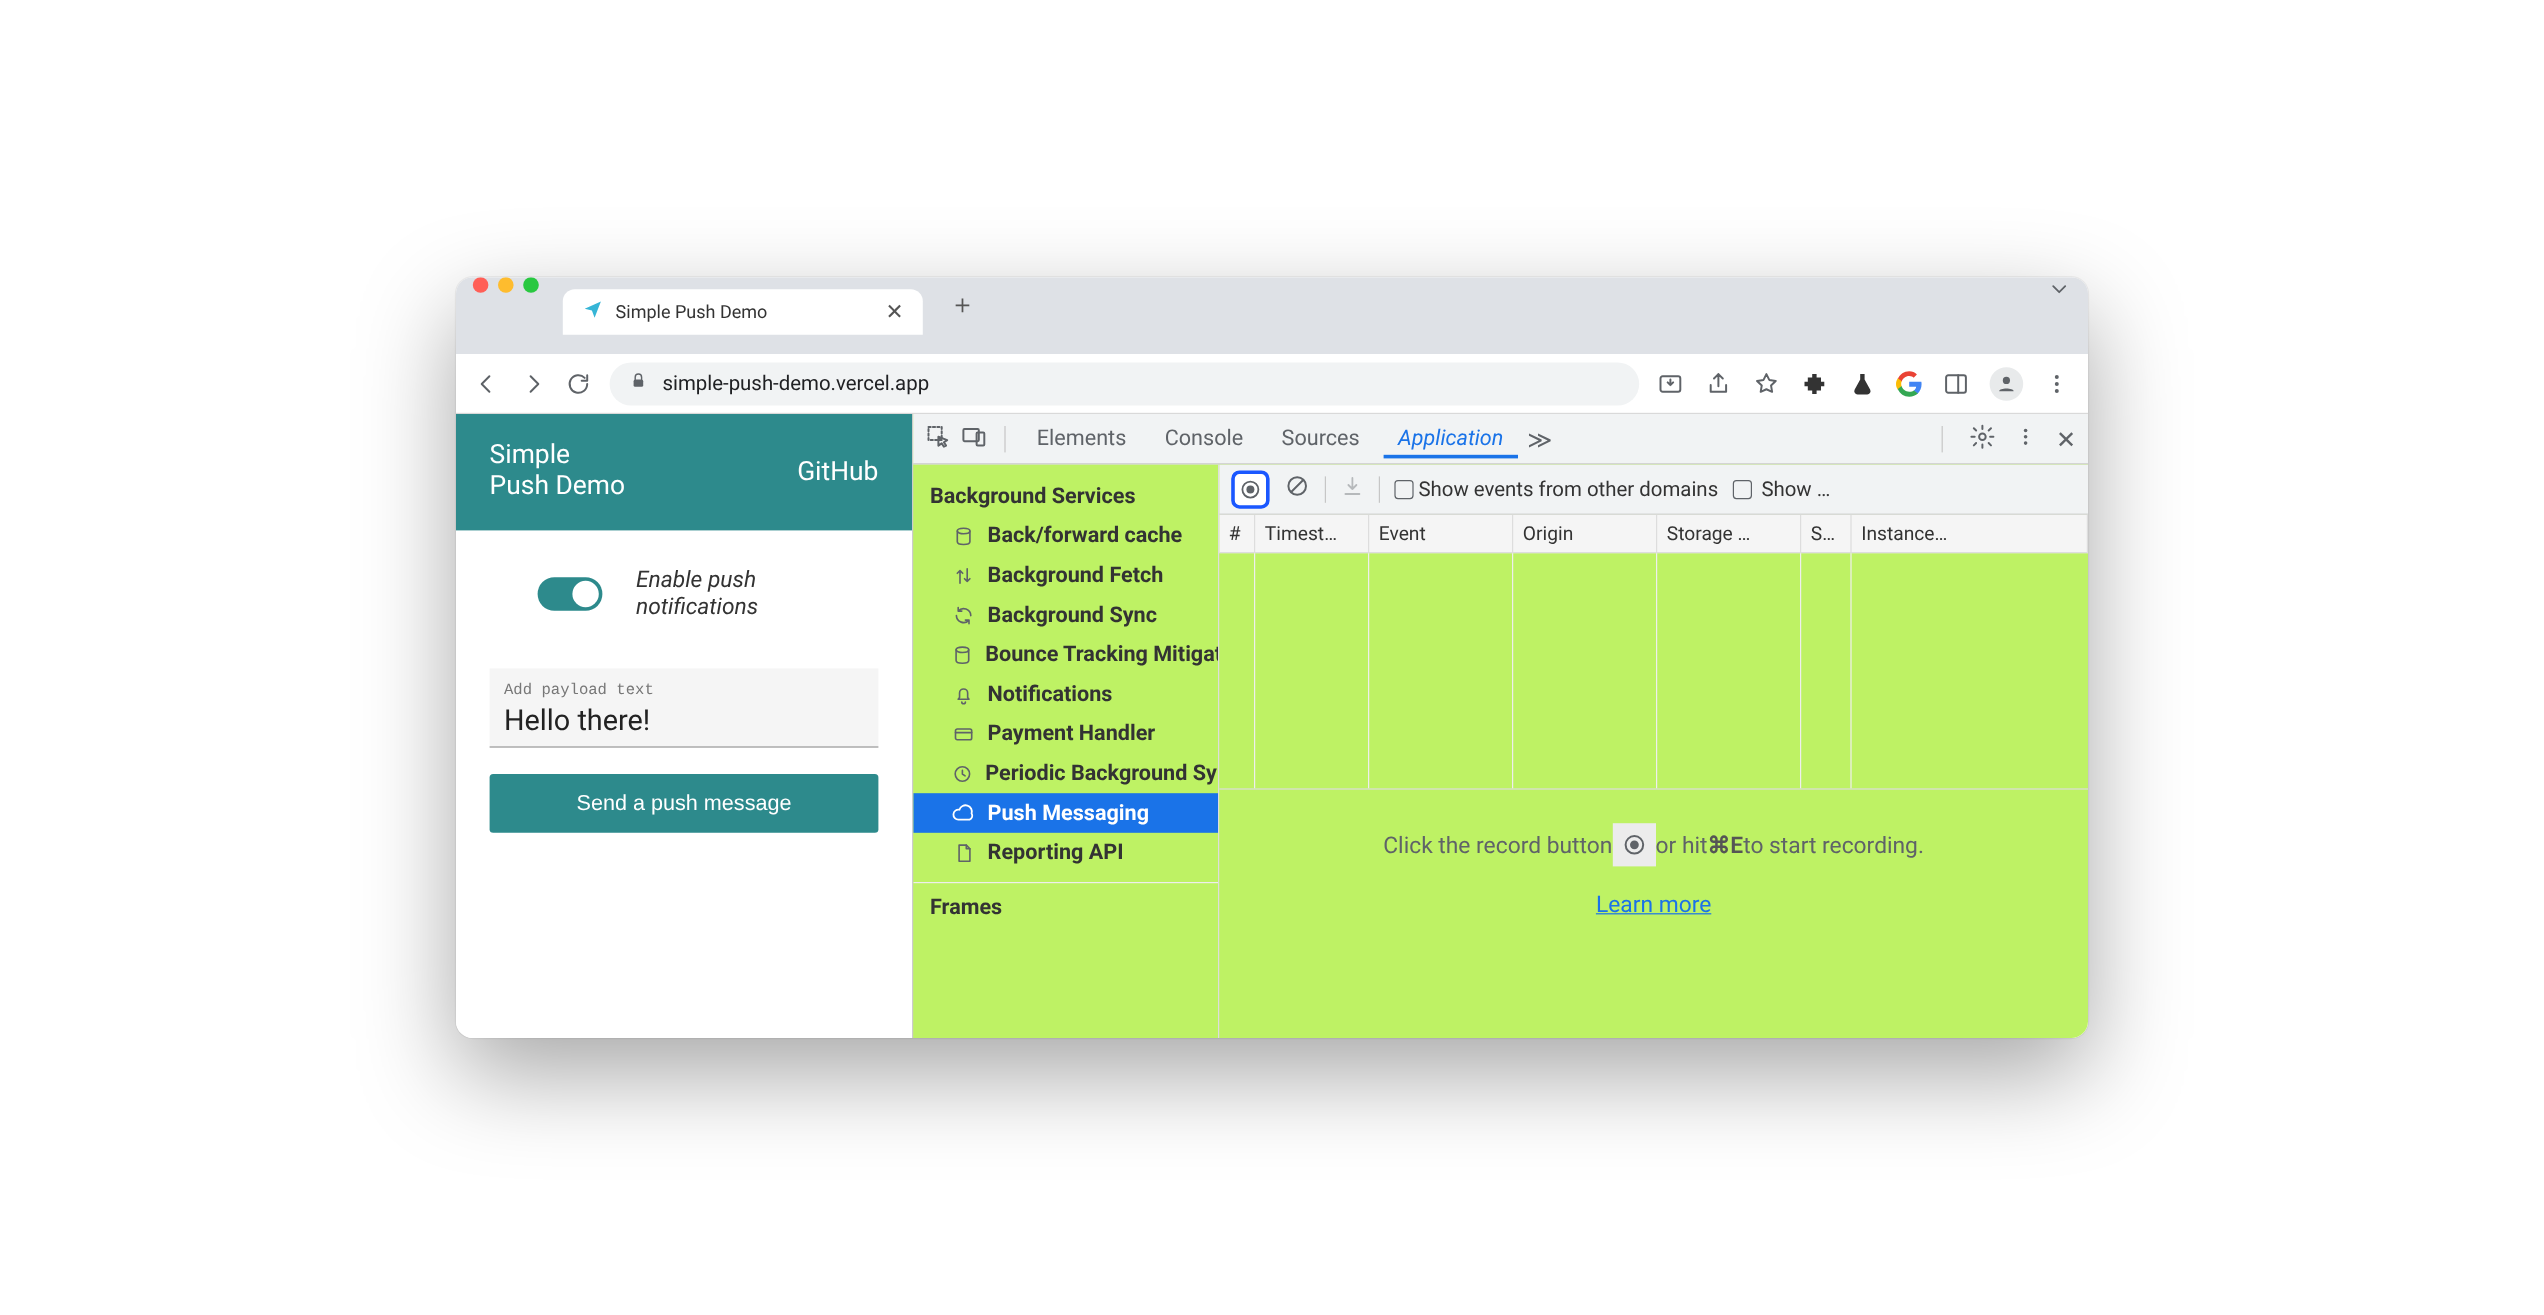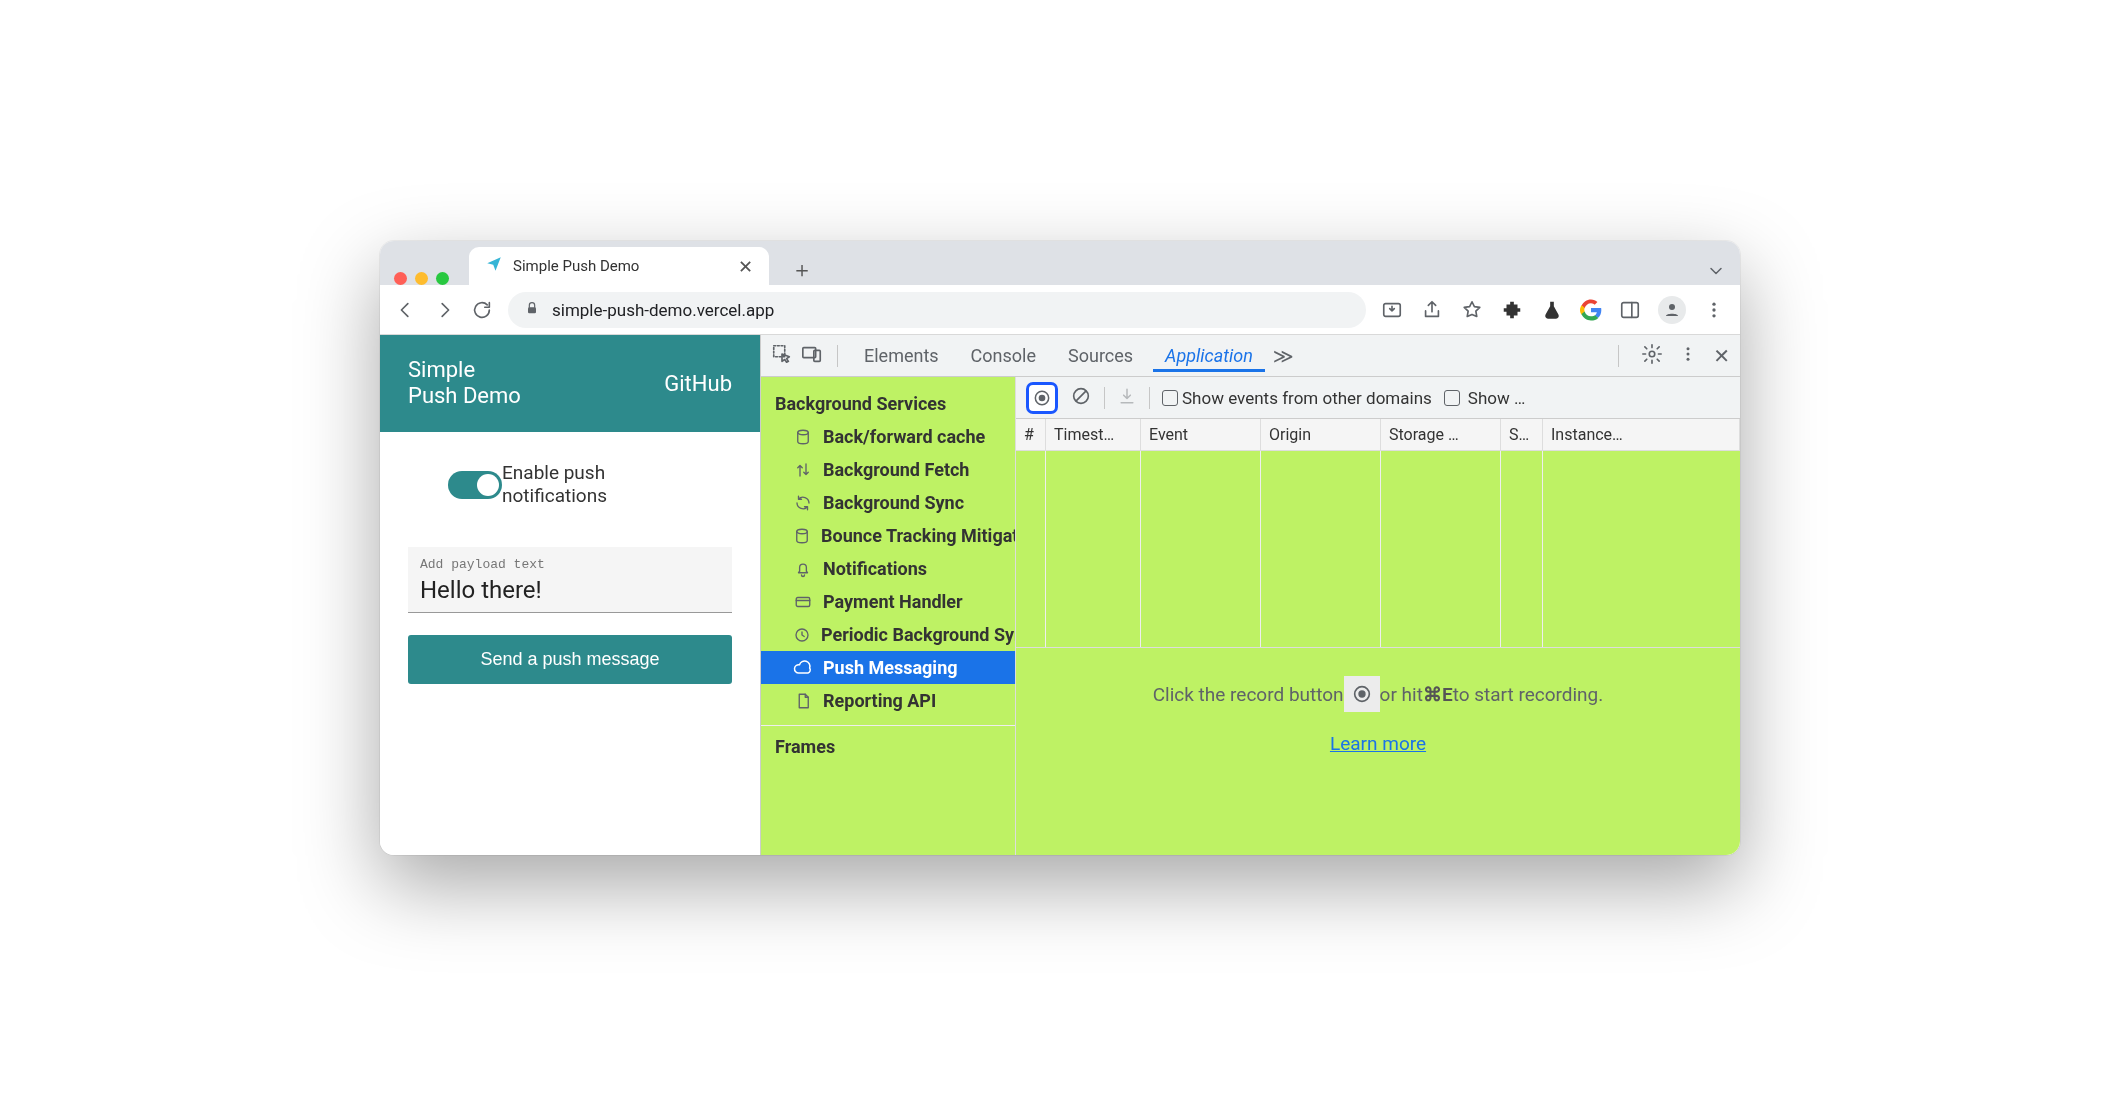--- a/index.html
+++ b/index.html
@@ -13,23 +13,23 @@
   }
   .window-wrap {
     width: 1360px;
     background: #fff;
     border-radius: 14px;
     box-shadow: 0 30px 80px rgba(0,0,0,0.35), 0 0 0 1px rgba(0,0,0,0.05);
     overflow: hidden;
   }
   
   .titlebar {
-    height: 44px;
+    height: 64px;
     display: flex;
-    align-items: flex-end;
+    align-items: flex-start;
     background: #dee1e6;
     padding: 0 14px;
     gap: 10px;
   }
   .traffic { display: flex; gap: 8px; margin-right: 10px; }
   .traffic span {
     width: 13px; height: 13px; border-radius: 50%;
     display: inline-block;
   }
   .traffic .close { background:#ff5f57; }
@@ -95,21 +95,21 @@
   }
   .page-header {
     background:#2d8a8c;
     color:#fff;
     display:flex; align-items:center; justify-content:space-between;
     padding: 22px 28px;
     font-size:22px;
   }
   .page-header .title { font-weight:400; line-height:1.2; }
   .page-body { padding: 30px 28px 0 28px; flex:1; overflow:hidden; }
-  .toggle-row { display:flex; align-items:center; gap:0; margin-bottom:40px; padding-left:40px;}
+  .toggle-row { display:flex; align-items:center; gap:28px; margin-bottom:40px; padding-left:40px;font-style:italic;}
   .switch {
     width:54px; height:28px; border-radius:14px;
     background:#2d8a8c; position:relative;
   }
   .switch .knob {
     position:absolute; right:3px; top:3px;
     width:22px; height:22px; border-radius:50%; background:#fff;
   }
   .toggle-label { font-size:19px; color:#333; line-height:1.2; }
   .field {

